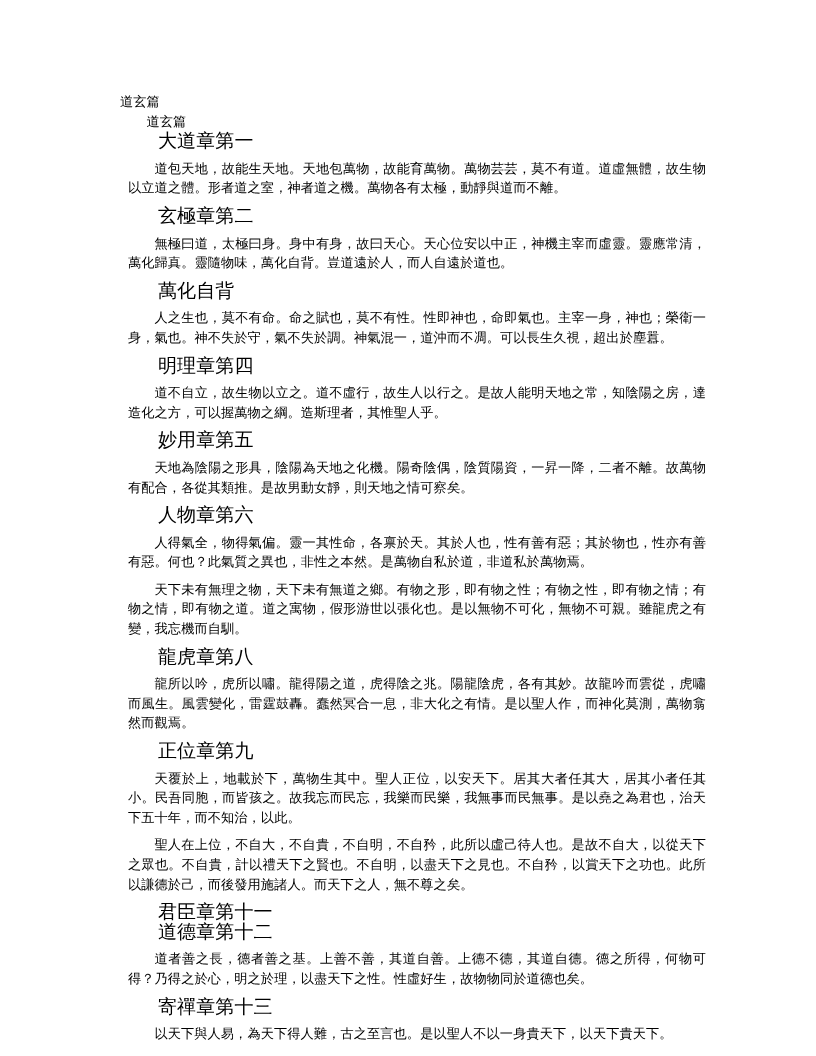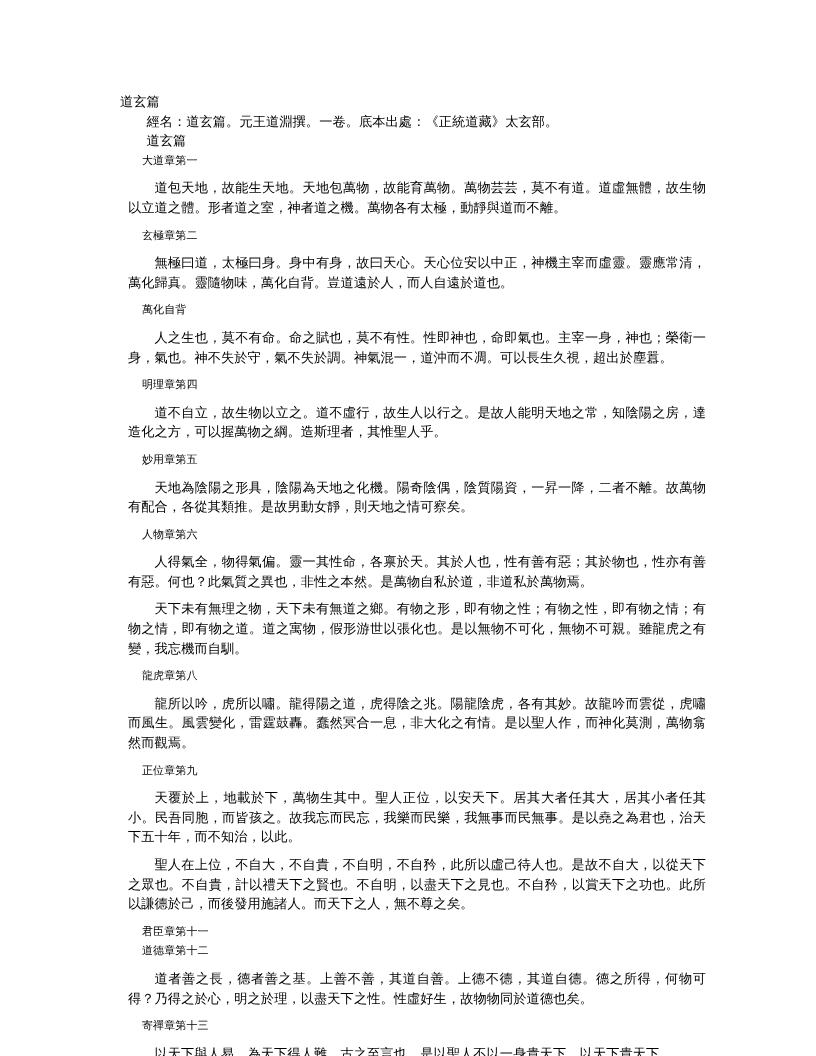--- a/index.html
+++ b/index.html
@@ -39,21 +39,21 @@
     font-size: 13.2px;
     line-height: 19.6px;
     text-align: justify;
     text-justify: inter-character;
     margin: 8px;
     text-indent: 2em;
     letter-spacing: 0.1px;
     word-break: break-all;
   }
   .chapter-heading {
-    font-size: 11px;
+    font-size: 19px;
     line-height: 19.6px;
     margin: 0;
     text-indent: 2em;
     letter-spacing: 0.1px;
   }
   .meta-line {
     font-size: 13.2px;
     line-height: 19.6px;
     margin: 0;
     text-indent: 2em;
@@ -66,21 +66,20 @@
     text-indent: 2em;
     letter-spacing: 0.1px;
   }
 </style>
 </head>
 <body>
 
 <div class="page">
   <div class="content">
     <p class="doc-title">道玄篇</p>
-    <p class="meta-line">經名：道玄篇。元王道淵撰。一卷。底本出處：《正統道藏》太玄部。</p>
     <p class="subtitle-line">道玄篇</p>
 
     <p class="chapter-heading">大道章第一</p>
     <p class="para">道包天地，故能生天地。天地包萬物，故能育萬物。萬物芸芸，莫不有道。道虛無體，故生物以立道之體。形者道之室，神者道之機。萬物各有太極，動靜與道而不離。</p>
 
     <p class="chapter-heading">玄極章第二</p>
     <p class="para">無極曰道，太極曰身。身中有身，故曰天心。天心位安以中正，神機主宰而虛靈。靈應常清，萬化歸真。靈隨物味，萬化自背。豈道遠於人，而人自遠於道也。</p>
 
     <p class="chapter-heading">萬化自背</p>
     <p class="para">人之生也，莫不有命。命之賦也，莫不有性。性即神也，命即氣也。主宰一身，神也；榮衛一身，氣也。神不失於守，氣不失於調。神氣混一，道沖而不凋。可以長生久視，超出於塵囂。</p>

